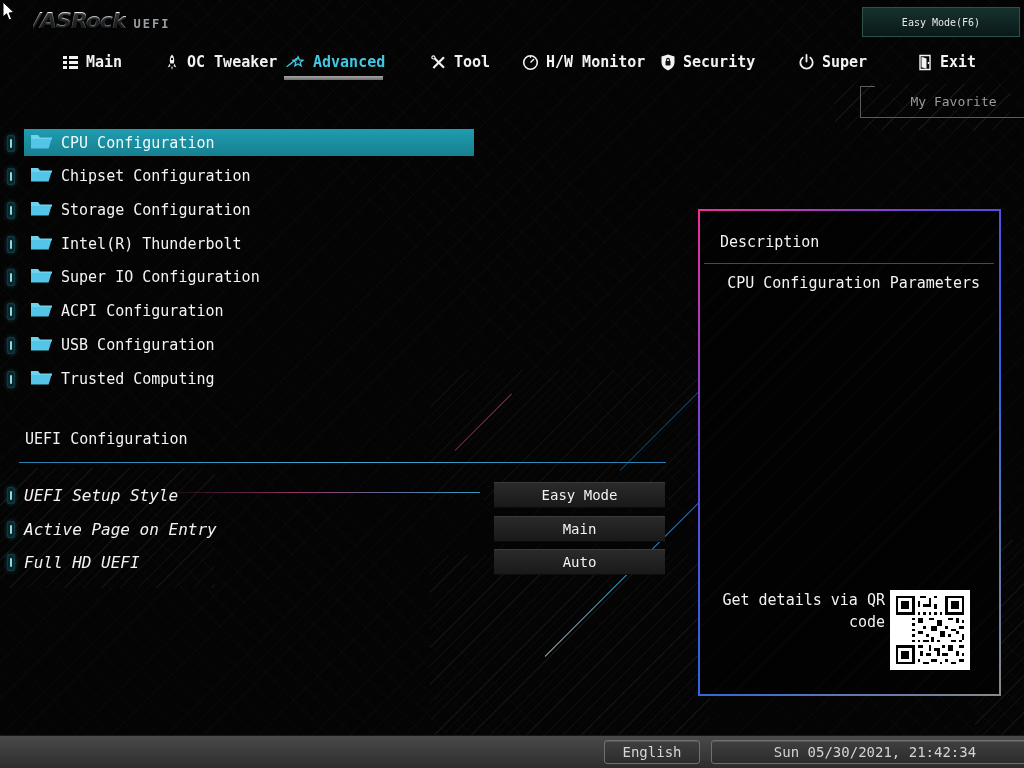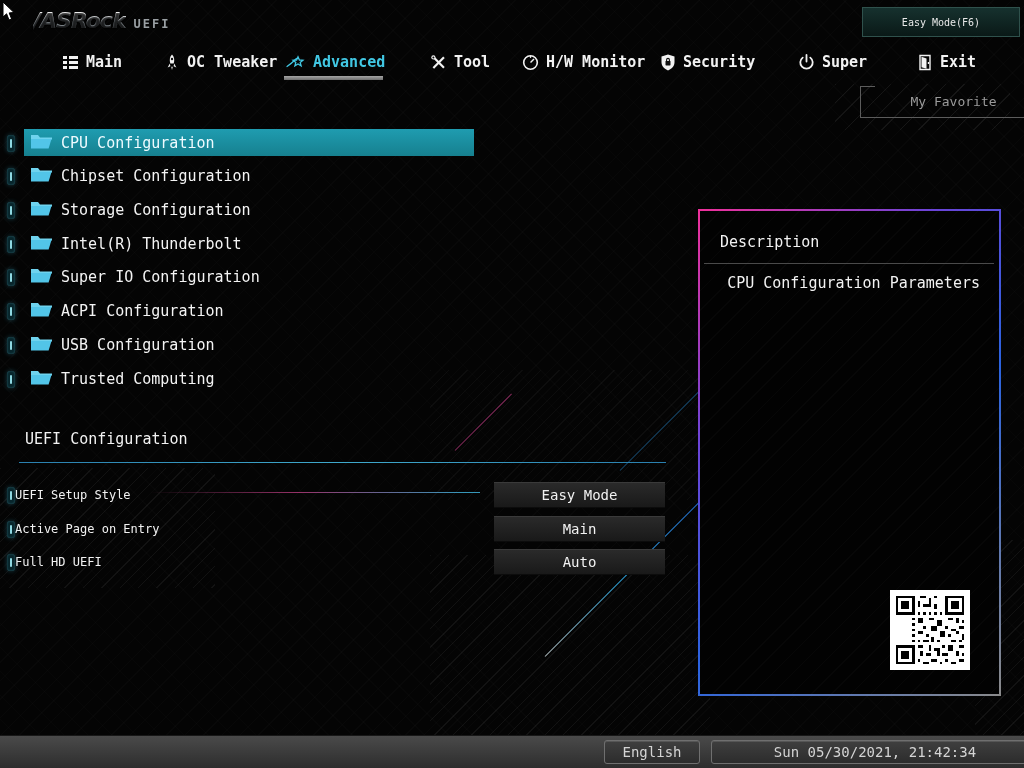--- a/index.html
+++ b/index.html
@@ -81,21 +81,21 @@
   .node::after{content:"";position:absolute;left:3px;top:4px;width:2px;height:9px;background:#8fd9e2;border-radius:1px;}
   .menu-row .folder{margin-left:15px;flex:0 0 auto;position:relative;z-index:1;}
   .menu-row .mlabel{margin-left:8px;font-size:15px;color:#f4f4f4;position:relative;z-index:1;}
   .menu-row.selected .mlabel{color:#eefbff;}
 
   
   .section-title{position:absolute;left:25px;top:430px;font-size:15px;color:#f2f2f2;z-index:1;}
   .section-divider{position:absolute;left:19px;top:462px;width:647px;height:1px;z-index:1;
     background:linear-gradient(90deg,#2a7fae,#3fa9cc 50%,#2a7fae);}
   .setting-row{position:absolute;left:0;width:680px;height:26px;display:flex;align-items:center;z-index:1;}
-  .setting-row .slabel{margin-left:0;font-size:12px;color:#f2f2f2;}
+  .setting-row .slabel{margin-left:9px;font-size:16px;color:#f2f2f2;font-style:italic;}
   .val-btn{
     position:absolute;left:494px;width:171px;height:26px;z-index:1;box-sizing:border-box;
     background:linear-gradient(#2a2a2a,#191919);border-top:1px solid #3a3a3a;border-bottom:1px solid #0c0c0c;
     color:#f2f2f2;font-size:14px;display:flex;align-items:center;justify-content:center;
   }
 
   
   .desc-outer{
     position:absolute;left:698px;top:209px;width:303px;height:487px;z-index:3;box-sizing:border-box;
     background:linear-gradient(135deg,#f0309a 0%,#6a44d8 30%,#2b63e0 58%,#8a8a8a 100%);
@@ -320,20 +320,21 @@
   <div class="node"></div>
   <span class="slabel">Full HD UEFI</span>
 </div>
 <div class="val-btn" style="top:549px">Auto</div>
 
 <div class="desc-outer">
   <div class="desc-inner">
     <div class="desc-title">Description</div>
     <div class="desc-divider"></div>
     <div class="desc-body">CPU Configuration Parameters</div>
+    <div class="qr-caption">Get details via QR code</div>
     <div class="qr">
       <svg width="80" height="80" viewBox="0 0 29 29" shape-rendering="crispEdges">
         <rect x="0" y="0" width="29" height="29" fill="#fff"></rect>
         <g fill="#000">
           <rect x="2" y="2" width="7" height="7"></rect>
             <rect x="20" y="2" width="7" height="7"></rect>
             <rect x="2" y="20" width="7" height="7"></rect>
           <rect x="3" y="3" width="5" height="5" fill="#fff"></rect>
             <rect x="21" y="3" width="5" height="5" fill="#fff"></rect>
             <rect x="3" y="21" width="5" height="5" fill="#fff"></rect>

